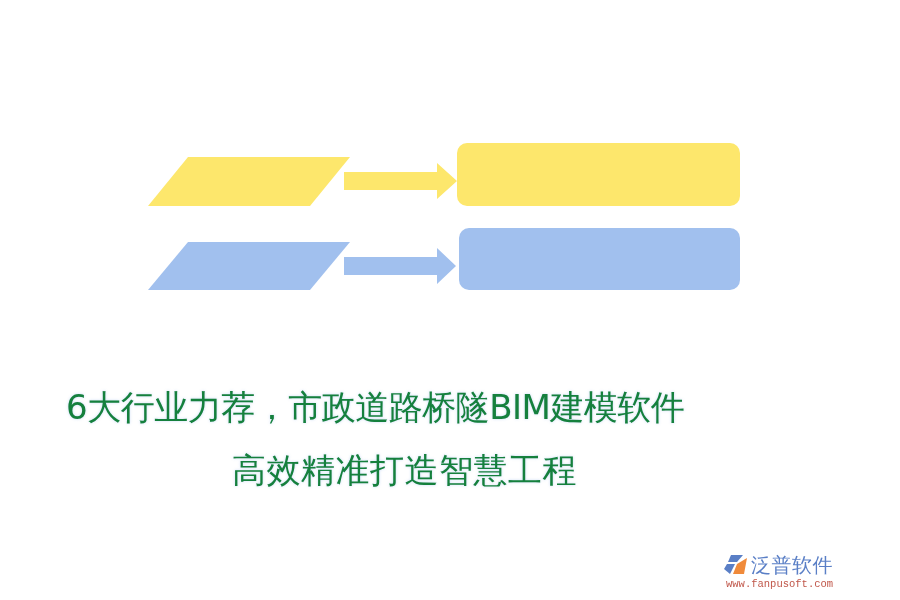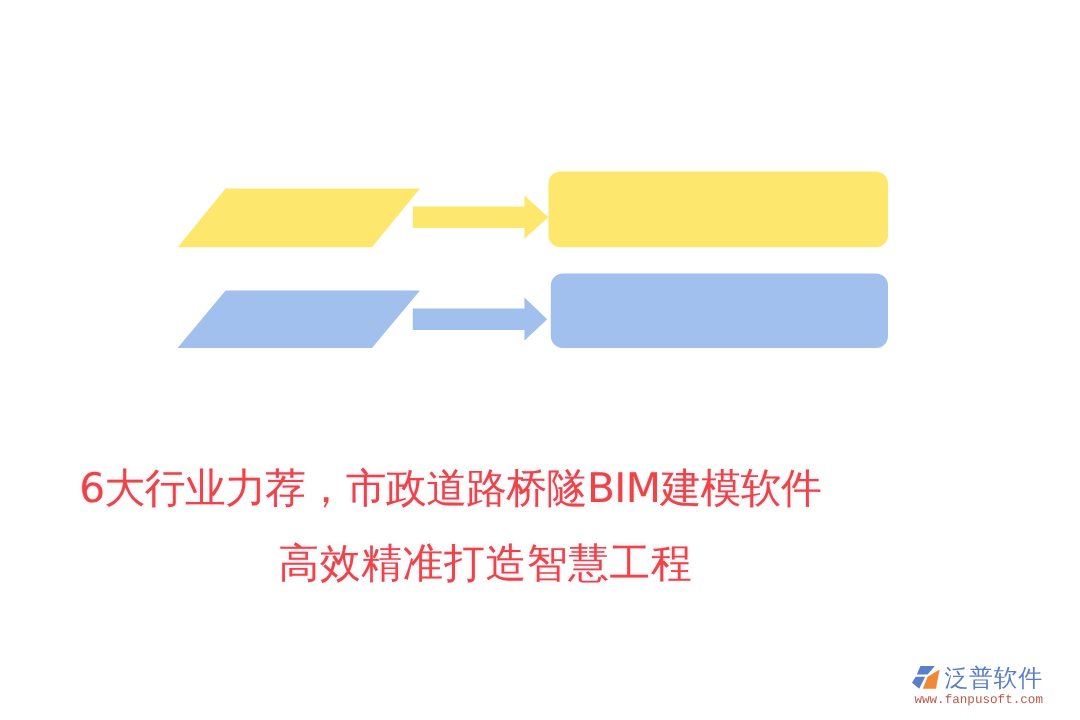--- a/index.html
+++ b/index.html
@@ -19,21 +19,21 @@
       left: 0;
       top: 0;
       width: 900px;
       height: 600px;
     }
     .headline {
       position: absolute;
       left: 0;
       width: 900px;
       text-align: center;
-      color: #ef4444;
+      color: #15803d;
       font-family: "DejaVu Sans", sans-serif;
       font-size: 34px;
       line-height: 40px;
       white-space: nowrap;
       text-shadow: 0 0 3px rgba(91,143,227,0.35);
     }
     .headline-line-1 {
       top: 387px;
       left: 66px;
       width: auto;
@@ -42,21 +42,21 @@
     }
     .headline-line-2 {
       top: 450px;
       left: 232px;
       width: auto;
       text-align: right;
       letter-spacing: 0.5px;
     }
     .logo {
       position: absolute;
-      left: 760px;
+      left: 724px;
       top: 552px;
       width: 128px;
       height: 40px;
     }
     .logo-mark {
       position: absolute;
       left: 0;
       top: 2px;
       width: 24px;
       height: 22px;

